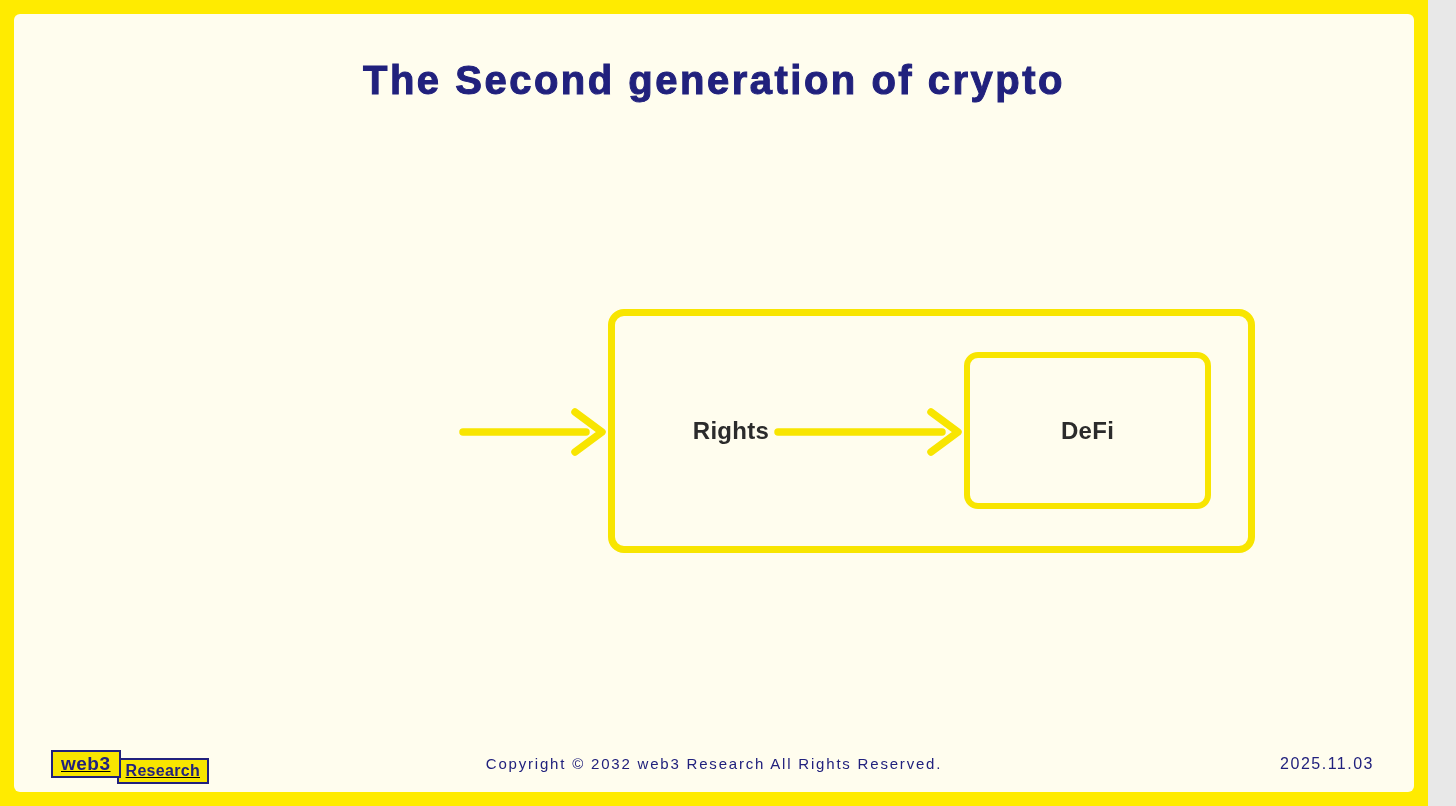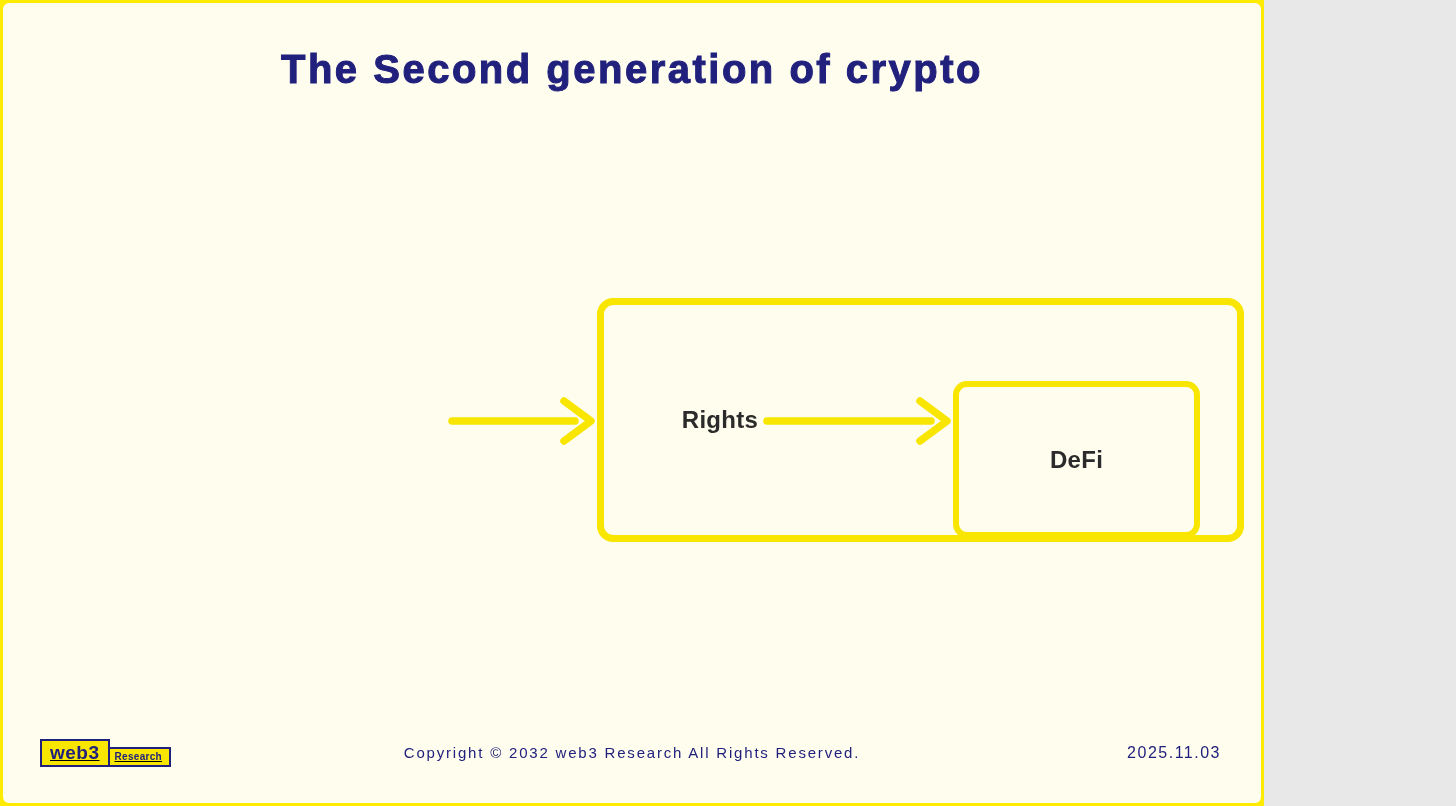--- a/index.html
+++ b/index.html
@@ -7,24 +7,24 @@
 
   :root {
     --frame-yellow: #FFEB00;
     --diagram-yellow: #F8E500;
     --cream: #FFFDEE;
     --navy: #21217D;
     --label-dark: #2B2B2B;
   }
 
   .frame {
-    width: 1264px;
+    width: 1428px;
     height: 806px;
     background: var(--frame-yellow);
-    padding: 3px;
+    padding: 14px;
     position: relative;
     overflow: hidden;
   }
 
   .panel {
     position: relative;
     width: 100%;
     height: 100%;
     background: var(--cream);
     border-radius: 6px;
@@ -54,21 +54,21 @@
   .node-user {
     left: 194px; top: 294px; width: 247px; height: 246px;
     display: flex; align-items: center; justify-content: center;
   }
   .node-wallet {
     left: 594px; top: 295px; width: 647px; height: 244px;
   }
   .node-defi {
     left: 349px; top: 36px; width: 247px; height: 157px;
     border-width: 6px; border-radius: 14px;
-    display: flex; align-items: center; justify-content: center; margin-top: 40px;
+    display: flex; align-items: center; justify-content: center;
   }
 
   .node-label {
     font-size: 24px;
     font-weight: bold;
     color: var(--label-dark);
     letter-spacing: 0.3px;
   }
   .wallet-label {
     position: absolute;
@@ -109,21 +109,21 @@
     white-space: nowrap;
   }
   .logo-web3 {
     font-size: 19px;
     padding: 2px 8px 3px;
     position: relative;
     z-index: 2;
     letter-spacing: 0.5px;
   }
   .logo-research {
-    font-size: 10px;
+    font-size: 16px;
     padding: 3px 7px 3px;
     margin-left: -4px;
     margin-top: 8px;
     z-index: 1;
     letter-spacing: 0.3px;
   }
 
   .copyright {
     position: absolute;
     left: 0;

